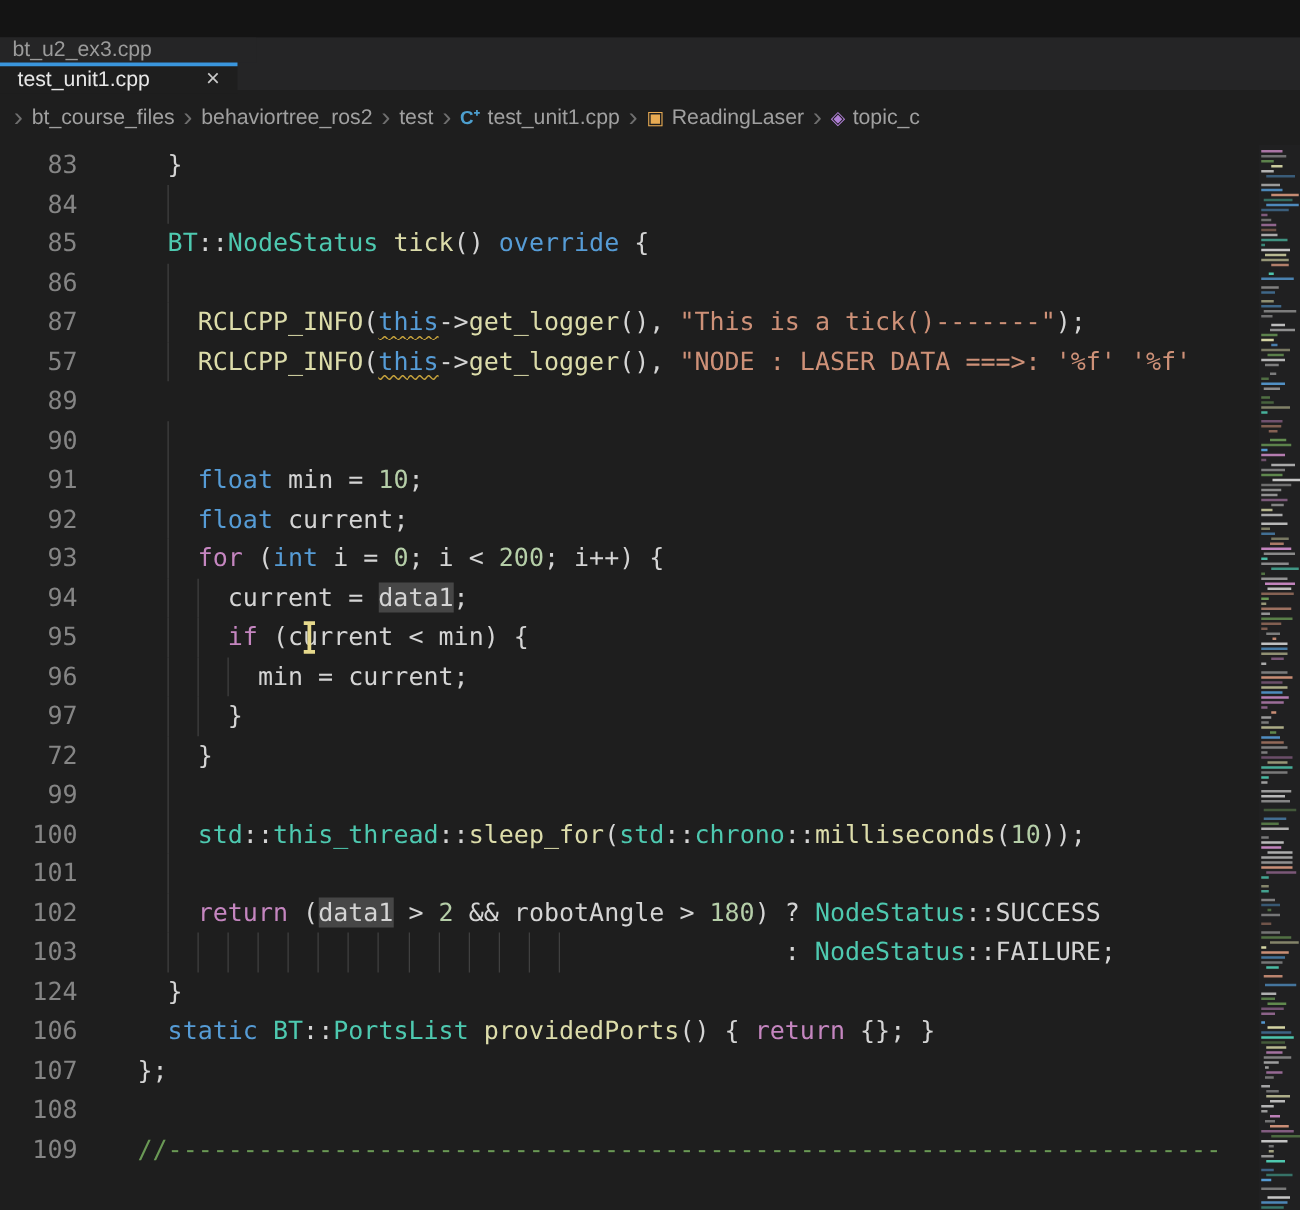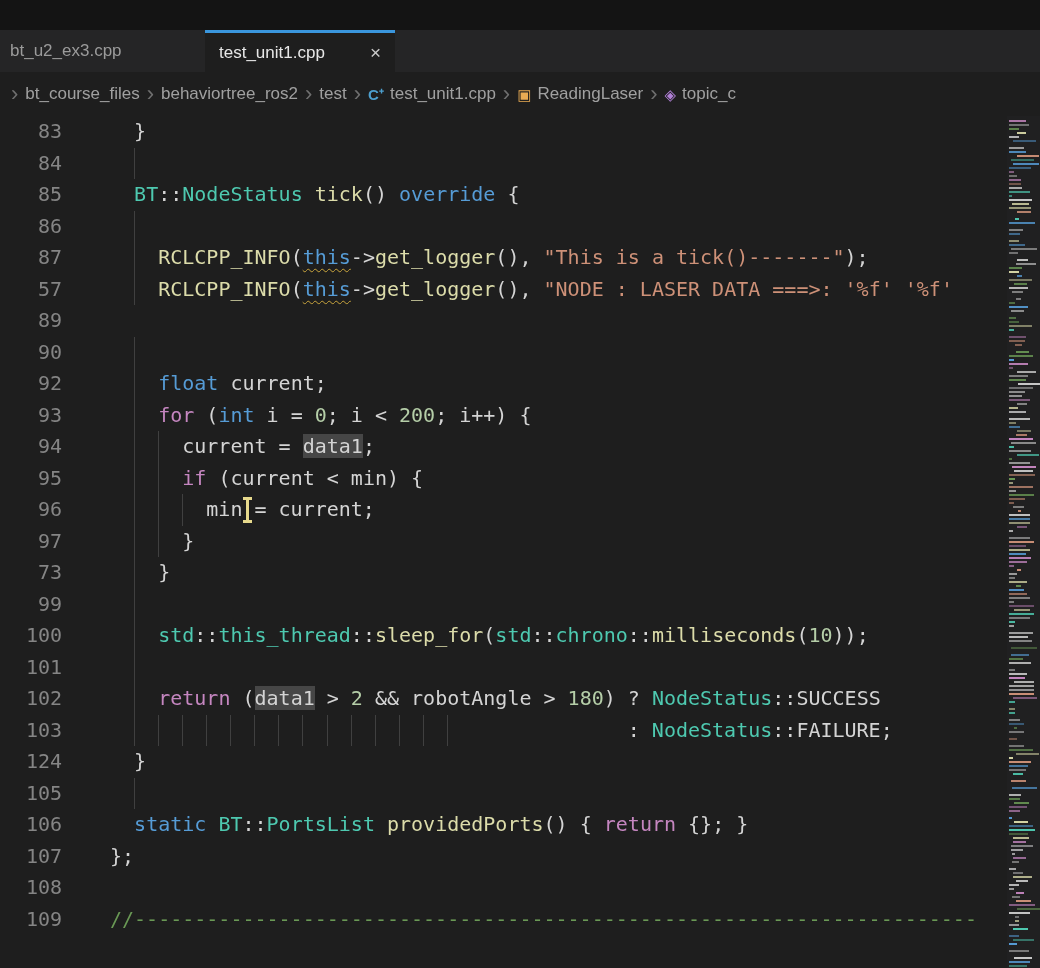--- a/index.html
+++ b/index.html
@@ -5,21 +5,21 @@
   * { box-sizing: border-box; margin: 0; padding: 0; }
   html,body { background:#000; }
   .app {
     position: relative;
     width: 1040px; height: 968px;
     overflow: hidden;
     background: var(--bg);
     font-family: "Liberation Sans", sans-serif;
   }
   .titlebar { height: 30px; background: var(--titlebar_bg); }
-  .tabbar { height: 42px; background: var(--tabbar_bg); display: flex; align-items: flex-start; }
+  .tabbar { height: 42px; background: var(--tabbar_bg); display: flex; align-items: flex-start; flex-direction: column; }
   .tab { display: flex; align-items: center; height: 42px; font-size: 17px; cursor: pointer; }
   .tab.inactive { width: 205px; padding-left: 10px; color: var(--tab_inactive_fg); background: var(--tabbar_bg); }
   .tab.active  { width: 190px; padding-left: 14px; color: var(--tab_active_fg); background: var(--bg); border-top: 3px solid var(--accent); }
   .tab .close { margin-left: auto; padding-right: 14px; font-size: 19px; color: #c9c9c9; }
   .breadcrumb { height: 44px; background: var(--bg); display: flex; align-items: center; padding-left: 4px; font-size: 17px; color: var(--breadcrumb_fg); white-space: nowrap; overflow: hidden; }
   .bc-sep { color: var(--chevron_fg); font-size: 22px; margin: 0 7px; line-height: 1; }
   .bc-item { display: inline-flex; align-items: center; gap: 6px; cursor: pointer; }
   .bc-ico { font-size: 15px; line-height: 1; }
   .cpp-file-icon { color: var(--icon_cpp); font-weight: bold; }
   .class-icon { color: var(--icon_class); }
@@ -101,34 +101,34 @@
   <div class="editor">
     <div class="code" id="code">
         <div class="line"><span class="ln">83</span><span class="lt"><span class="fg">  }</span></span></div>
         <div class="line"><span class="ln">84</span><span class="lt"><i class="guide" style="left: 24.06px;"></i></span></div>
         <div class="line"><span class="ln">85</span><span class="lt"><span class="fg">  </span><span class="cl">BT</span><span class="fg">::</span><span class="cl">NodeStatus</span><span class="fg"> </span><span class="fn">tick</span><span class="fg">() </span><span class="ty">override</span><span class="fg"> {</span></span></div>
         <div class="line"><span class="ln">86</span><span class="lt"><i class="guide" style="left: 24.06px;"></i></span></div>
         <div class="line"><span class="ln">87</span><span class="lt"><i class="guide" style="left: 24.06px;"></i><span class="fg">    </span><span class="fn">RCLCPP_INFO</span><span class="fg">(</span><span class="sq">this</span><span class="fg">-&gt;</span><span class="fn">get_logger</span><span class="fg">(), </span><span class="st">"This is a tick()-------"</span><span class="fg">);</span></span></div>
         <div class="line"><span class="ln">57</span><span class="lt"><i class="guide" style="left: 24.06px;"></i><span class="fg">    </span><span class="fn">RCLCPP_INFO</span><span class="fg">(</span><span class="sq">this</span><span class="fg">-&gt;</span><span class="fn">get_logger</span><span class="fg">(), </span><span class="st">"NODE : LASER DATA ===&gt;: '%f' '%f'</span></span></div>
         <div class="line"><span class="ln">89</span></div>
         <div class="line"><span class="ln">90</span><span class="lt"><i class="guide" style="left: 24.06px;"></i></span></div>
+        <div class="line"><span class="ln">91</span><span class="lt"><i class="guide" style="left: 24.06px;"></i><span class="fg">    </span><span class="ty">float</span><span class="fg"> min = </span><span class="nu">10</span><span class="fg">;</span></span></div>
         <div class="line"><span class="ln">92</span><span class="lt"><i class="guide" style="left: 24.06px;"></i><span class="fg">    </span><span class="ty">float</span><span class="fg"> current;</span></span></div>
         <div class="line"><span class="ln">93</span><span class="lt"><i class="guide" style="left: 24.06px;"></i><span class="fg">    </span><span class="kw">for</span><span class="fg"> (</span><span class="ty">int</span><span class="fg"> i = </span><span class="nu">0</span><span class="fg">; i &lt; </span><span class="nu">200</span><span class="fg">; i++) {</span></span></div>
         <div class="line"><span class="ln">94</span><span class="lt"><i class="guide" style="left: 24.06px;"></i><i class="guide" style="left: 48.12px;"></i><span class="fg">      current = </span><span class="hl">data1</span><span class="fg">;</span></span></div>
         <div class="line"><span class="ln">95</span><span class="lt"><i class="guide" style="left: 24.06px;"></i><i class="guide" style="left: 48.12px;"></i><span class="fg">      </span><span class="kw">if</span><span class="fg"> (current &lt; min) {</span></span></div>
         <div class="line"><span class="ln">96</span><span class="lt"><i class="guide" style="left: 24.06px;"></i><i class="guide" style="left: 48.12px;"></i><i class="guide" style="left: 72.18px;"></i><span class="fg">        min = current;</span></span></div>
         <div class="line"><span class="ln">97</span><span class="lt"><i class="guide" style="left: 24.06px;"></i><i class="guide" style="left: 48.12px;"></i><span class="fg">      }</span></span></div>
-        <div class="line"><span class="ln">73</span><span class="lt"><i class="guide" style="left: 24.06px;"></i><span class="fg">    }</span></span></div>
+        <div class="line"><span class="ln">72</span><span class="lt"><i class="guide" style="left: 24.06px;"></i><span class="fg">    }</span></span></div>
         <div class="line"><span class="ln">99</span><span class="lt"><i class="guide" style="left: 24.06px;"></i></span></div>
         <div class="line"><span class="ln">100</span><span class="lt"><i class="guide" style="left: 24.06px;"></i><span class="fg">    </span><span class="cl">std</span><span class="fg">::</span><span class="cl">this_thread</span><span class="fg">::</span><span class="fn">sleep_for</span><span class="fg">(</span><span class="cl">std</span><span class="fg">::</span><span class="cl">chrono</span><span class="fg">::</span><span class="fn">milliseconds</span><span class="fg">(</span><span class="nu">10</span><span class="fg">));</span></span></div>
         <div class="line"><span class="ln">101</span><span class="lt"><i class="guide" style="left: 24.06px;"></i></span></div>
         <div class="line"><span class="ln">102</span><span class="lt"><i class="guide" style="left: 24.06px;"></i><span class="fg">    </span><span class="kw">return</span><span class="fg"> (</span><span class="hl">data1</span><span class="fg"> &gt; </span><span class="nu">2</span><span class="fg"> &amp;&amp; robotAngle &gt; </span><span class="nu">180</span><span class="fg">) ? </span><span class="cl">NodeStatus</span><span class="fg">::</span><span class="fg">SUCCESS</span></span></div>
         <div class="line"><span class="ln">103</span><span class="lt"><i class="guide" style="left: 24.06px;"></i><i class="guide" style="left: 48.12px;"></i><i class="guide" style="left: 72.18px;"></i><i class="guide" style="left: 96.24px;"></i><i class="guide" style="left: 120.3px;"></i><i class="guide" style="left: 144.36px;"></i><i class="guide" style="left: 168.42px;"></i><i class="guide" style="left: 192.48px;"></i><i class="guide" style="left: 216.54px;"></i><i class="guide" style="left: 240.6px;"></i><i class="guide" style="left: 264.66px;"></i><i class="guide" style="left: 288.72px;"></i><i class="guide" style="left: 312.78px;"></i><i class="guide" style="left: 336.84px;"></i><span class="fg">                                           </span><span class="fg">: </span><span class="cl">NodeStatus</span><span class="fg">::</span><span class="fg">FAILURE;</span></span></div>
         <div class="line"><span class="ln">124</span><span class="lt"><span class="fg">  }</span></span></div>
-        <div class="line"><span class="ln">105</span><span class="lt"><i class="guide" style="left: 24.06px;"></i></span></div>
         <div class="line"><span class="ln">106</span><span class="lt"><span class="fg">  </span><span class="ty">static</span><span class="fg"> </span><span class="cl">BT</span><span class="fg">::</span><span class="cl">PortsList</span><span class="fg"> </span><span class="fn">providedPorts</span><span class="fg">() { </span><span class="kw">return</span><span class="fg"> {}; }</span></span></div>
         <div class="line"><span class="ln">107</span><span class="lt"><span class="fg">};</span></span></div>
         <div class="line"><span class="ln">108</span><span class="lt"></span></div>
         <div class="line"><span class="ln">109</span><span class="lt"><span class="cm">//----------------------------------------------------------------------</span></span></div>
       </div>
     <div class="minimap" id="minimap">
         <div class="mbar" style="width: 16.9754px; margin-left: 2px; background: rgb(197, 134, 192); opacity: 0.834294;"></div>
         <div class="mbar" style="width: 19.5464px; margin-left: 2px; background: rgb(200, 200, 200); opacity: 0.476984;"></div>
         <div class="mbar" style="width: 9.89673px; margin-left: 2px; background: rgb(106, 153, 85); opacity: 0.81926;"></div>
         <div class="mbar" style="width: 9.1519px; margin-left: 10.2962px; background: rgb(220, 220, 170); opacity: 0.911864;"></div>

